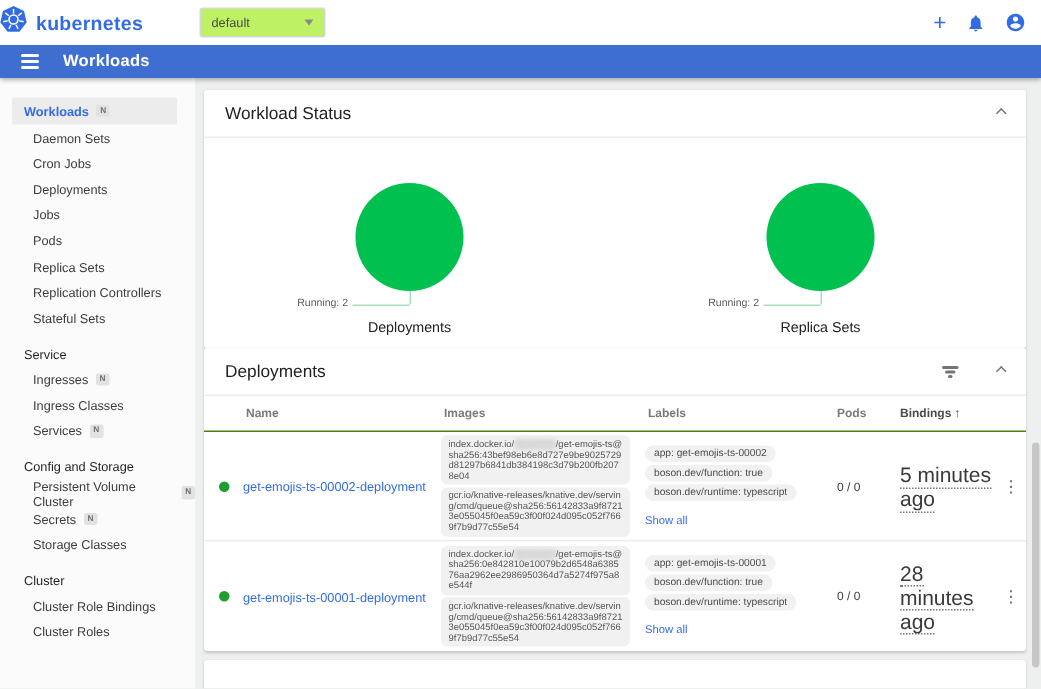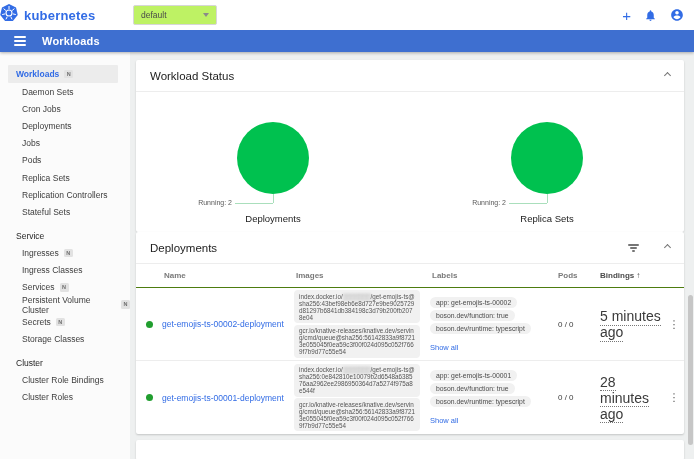--- a/index.html
+++ b/index.html
@@ -189,20 +189,21 @@
     <span class="ns-badge">N</span>
   </div>
   <div class="side-item child">
       <span>Ingress Classes</span>
     </div>
   <div class="side-item child">
     <span>Services</span>
     <span class="ns-badge">N</span>
   </div>
 
+  <div class="side-heading">Config and Storage</div>
   <div class="side-item child">
     <span>Persistent Volume Cluster</span>
     <span class="ns-badge">N</span>
   </div>
   <div class="side-item child">
     <span>Secrets</span>
     <span class="ns-badge">N</span>
   </div>
   <div class="side-item child">
       <span>Storage Classes</span>

